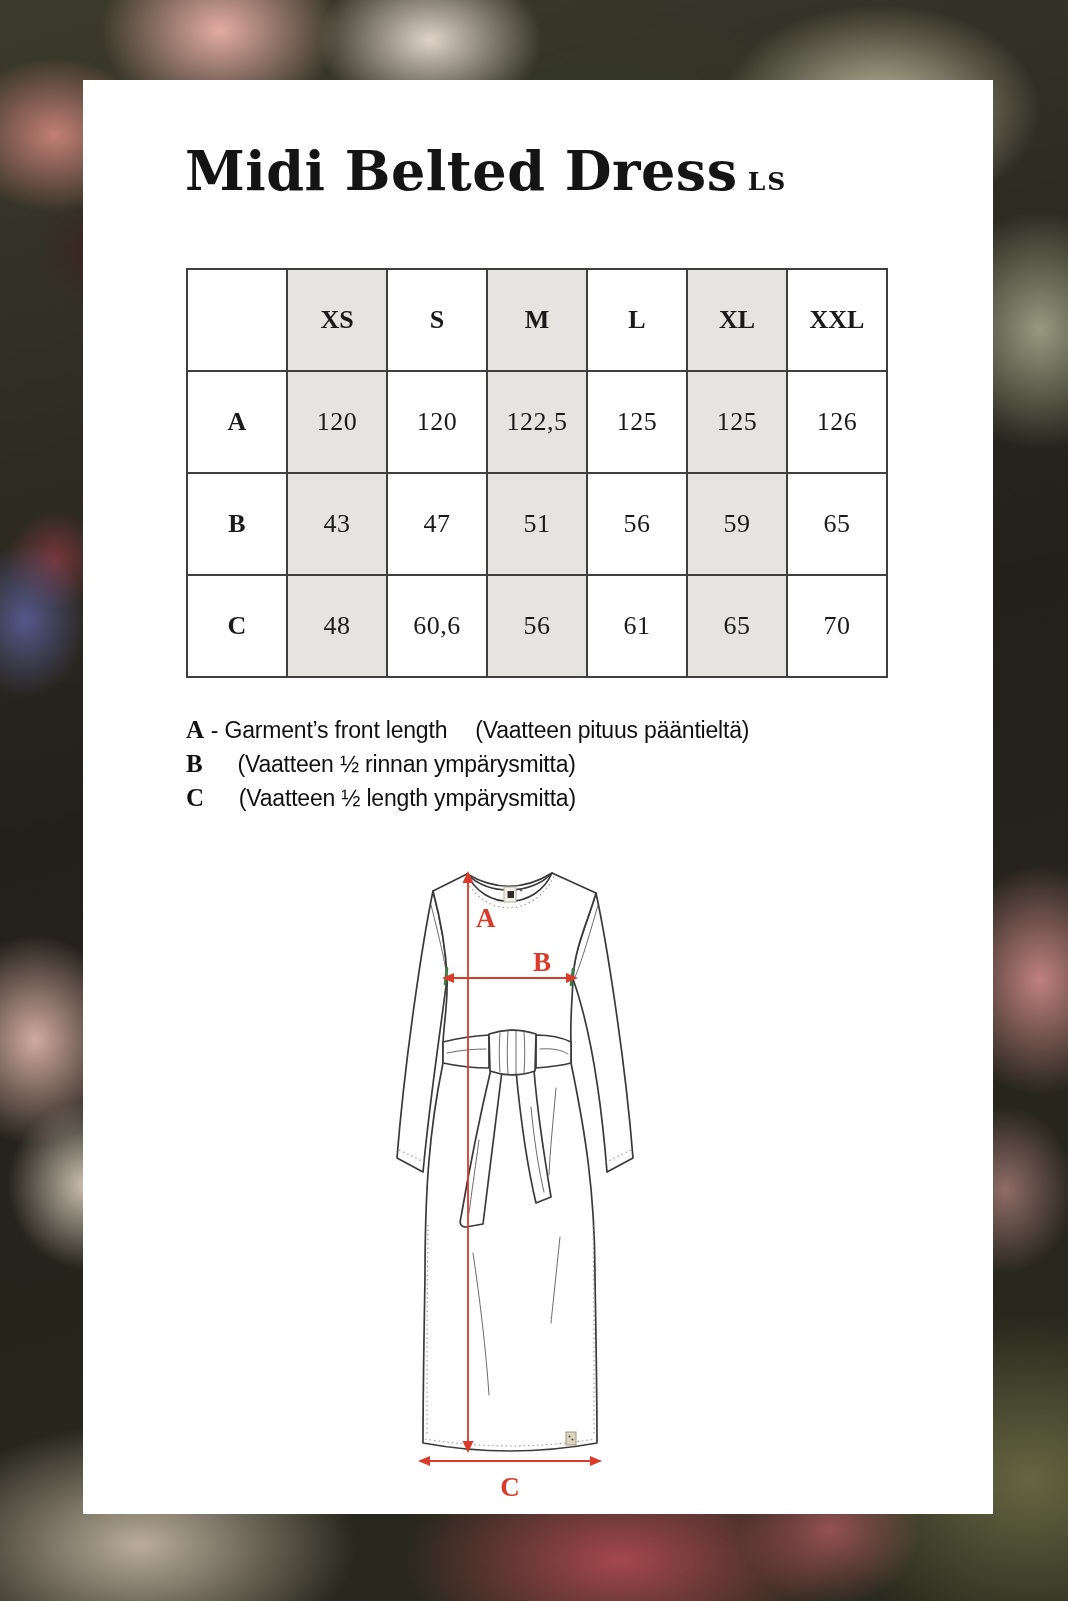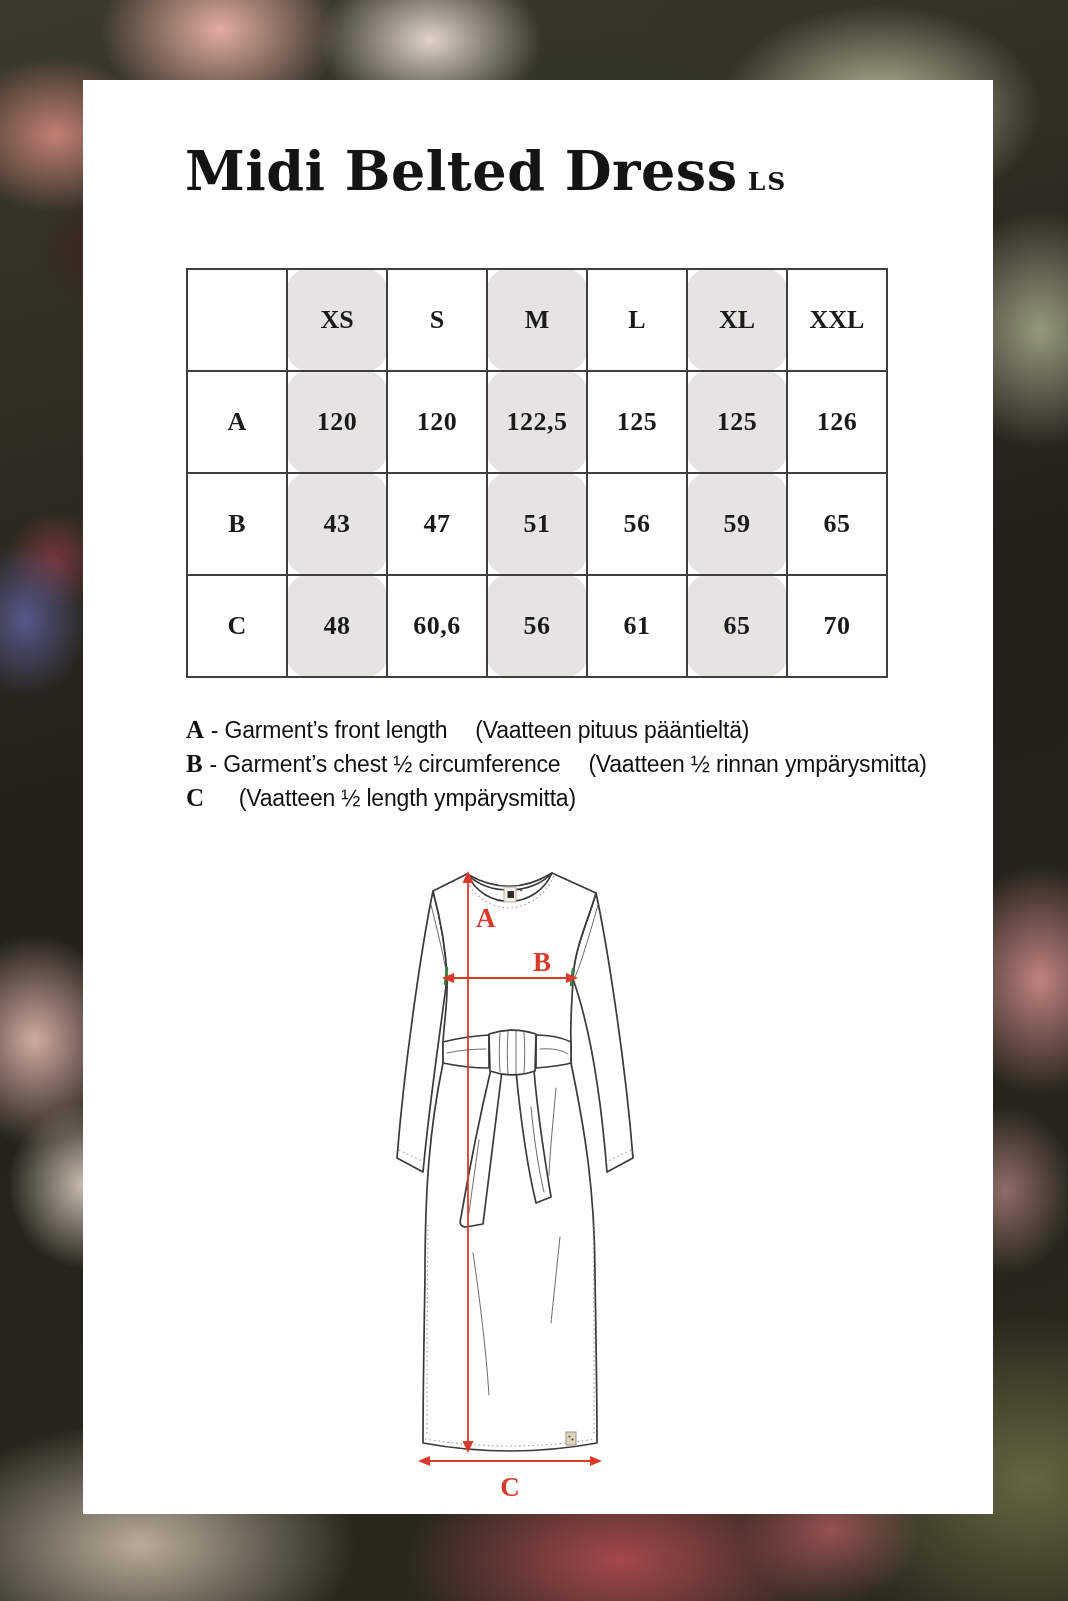--- a/index.html
+++ b/index.html
@@ -43,22 +43,22 @@
   table.size{
     position:absolute;left:103px;top:188px;width:702px;
     border-collapse:collapse;table-layout:fixed;color:#1a1a1a;
     font-family:"Liberation Serif",serif;
   }
   table.size th,table.size td{
     border:2px solid #3f3f3f;text-align:center;vertical-align:middle;
     height:100px;font-size:26px;padding:0;
   }
   table.size th{font-weight:700;}
-  table.size td{font-weight:700;letter-spacing:.5px;}
-  .shade{background:#e5e4e1;border-radius:21px;}
+  table.size td{font-weight:400;letter-spacing:.5px;}
+  .shade{background:#e5e4e1;}
   
   .legend{position:absolute;left:103px;top:636px;color:#101010;}
   .legend-line{display:flex;align-items:baseline;height:34px;
     font-family:"Liberation Sans",sans-serif;font-size:23px;letter-spacing:-0.2px;}
   .legend-letter{font-family:"Liberation Serif",serif;font-weight:700;font-size:25px;margin-right:7px;}
   .legend-fi{margin-left:28px;}
   
   .diagram{position:absolute;left:302px;top:765px;width:300px;height:660px;}
   .ink{stroke:#3a3a3a;stroke-width:1.7;fill:none;stroke-linejoin:round;stroke-linecap:round;}
   .fillw{fill:#ffffff;}
@@ -132,21 +132,20 @@
   </table>
 
   <div class="legend">
     <div class="legend-line">
       <span class="legend-letter">A</span>
       <span class="legend-en">- Garment’s front length</span>
       <span class="legend-fi">(Vaatteen pituus pääntieltä)</span>
     </div>
     <div class="legend-line">
       <span class="legend-letter">B</span>
-      <span class="legend-en">- Garment’s chest ½ circumference</span>
       <span class="legend-fi">(Vaatteen ½ rinnan ympärysmitta)</span>
     </div>
     <div class="legend-line">
       <span class="legend-letter">C</span>
       <span class="legend-fi">(Vaatteen ½ length ympärysmitta)</span>
     </div>
   </div>
 
   <svg class="diagram" viewBox="0 0 300 660" xmlns="http://www.w3.org/2000/svg">
 

